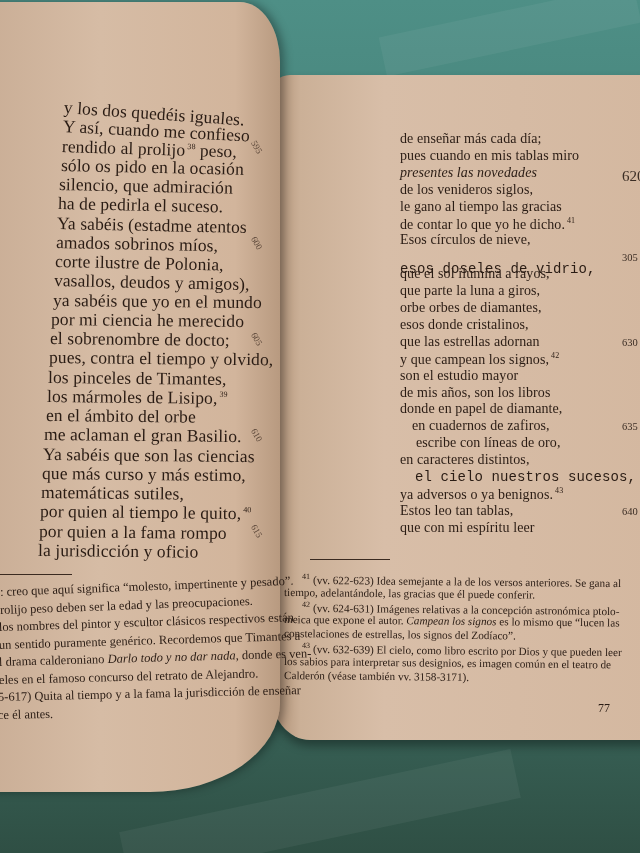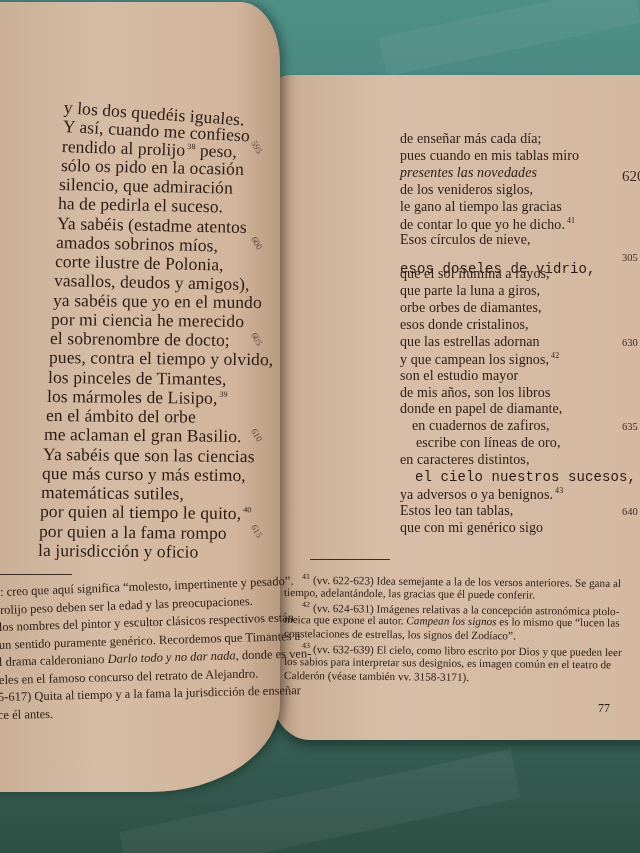--- a/index.html
+++ b/index.html
@@ -64,21 +64,21 @@
       <div class="verse" style="left: 0px; top: 219.7px;"><span>y que campean los signos,</span><sup class="nref">42</sup></div>
       <div class="verse" style="left: 0px; top: 236.6px;"><span>son el estudio mayor</span></div>
       <div class="verse" style="left: 0px; top: 253.5px;"><span>de mis años, son los libros</span></div>
       <div class="verse" style="left: 0px; top: 270.4px;"><span>donde en papel de diamante,</span></div>
       <div class="verse" style="left: 12px; top: 287.3px;"><span>en cuadernos de zafiros,</span></div>
       <div class="verse" style="left: 0px; top: 304.2px; margin-left: 16px;"><span>escribe con líneas de oro,</span></div>
       <div class="verse" style="left: 0px; top: 321.1px;"><span>en caracteres distintos,</span></div>
       <div class="verse" style="left: 15px; top: 338px; font-family: Liberation Mono, monospace;"><span>el cielo nuestros sucesos,</span></div>
       <div class="verse" style="left: 0px; top: 354.9px;"><span>ya adversos o ya benignos.</span><sup class="nref">43</sup></div>
       <div class="verse" style="left: 0px; top: 371.8px;"><span>Estos leo tan tablas,</span></div>
-      <div class="verse" style="left: 0px; top: 388.7px;"><span>que con mi genérico sigo</span></div>
+      <div class="verse" style="left: 0px; top: 388.7px;"><span>que con mi espíritu leer</span></div>
     </div>
   <div id="rln">
       <span class="lnum" style="left:352px;top:92.8px;font-size:15px;">620</span>
       <span class="lnum" style="left:352px;top:177.29999999999998px;font-size:10.5px;">305</span>
       <span class="lnum" style="left:352px;top:261.79999999999995px;font-size:10.5px;">630</span>
       <span class="lnum" style="left:352px;top:346.29999999999995px;font-size:10.5px;">635</span>
       <span class="lnum" style="left:352px;top:430.79999999999995px;font-size:10.5px;">640</span>
     </div>
   <div class="rule" style="left:40px;top:484px;width:80px;"></div>
   <div id="rfn">

